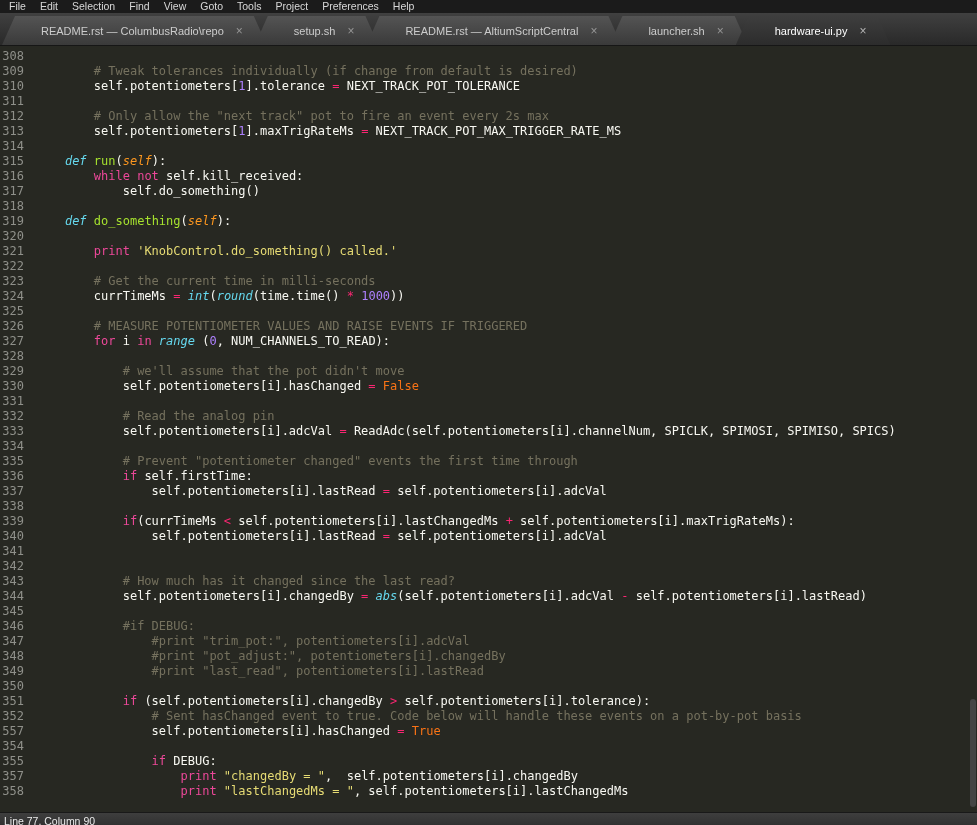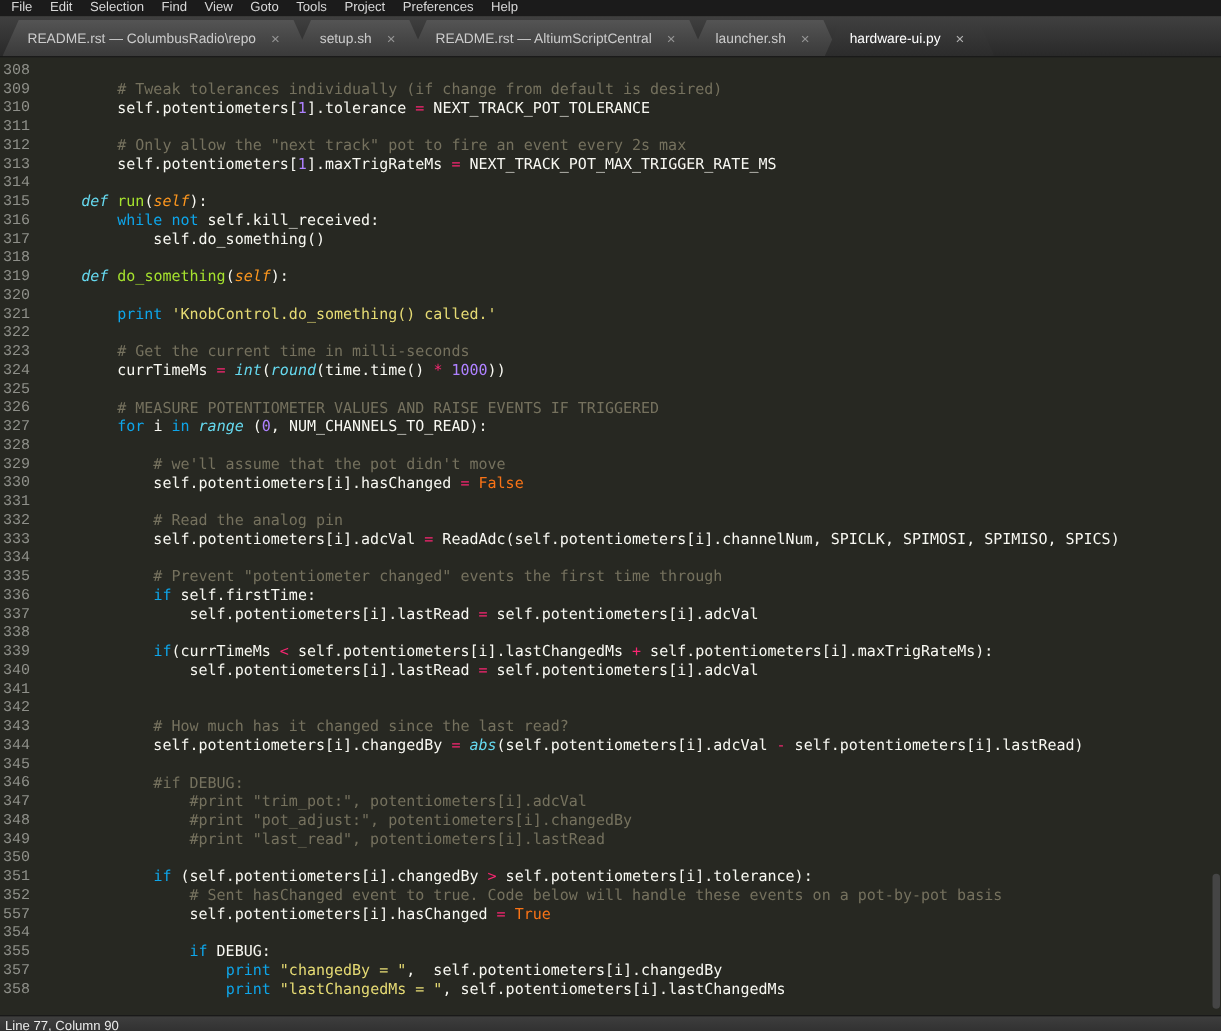--- a/index.html
+++ b/index.html
@@ -31,39 +31,39 @@
     padding:0 24px 0 20px; margin-left:-12px;
     background:linear-gradient(#545454,#3a3a3a);
     clip-path:polygon(13px 0, calc(100% - 13px) 0, 100% 100%, 0 100%);
     color:#cccccc; font-size:11px; white-space:nowrap; cursor:default;
   }
   .tab:first-child { margin-left:0; }
   .tab.active {
     background:linear-gradient(#3e3e3e,#2c2c2c);
     color:#ffffff; z-index:6;
   }
-  .tab-label { pointer-events:none; }
+  .tab-label { pointer-events:none;margin-left:19px; }
   .tab-close { margin-left:12px; color:#969696; font-size:12px; line-height:12px; }
   .tab.active .tab-close { color:#b4b4b4; }
   
   .editor {
     position:relative; height:766px; overflow:hidden;
     background:#272822;
     font-family:"DejaVu Sans Mono","Liberation Mono",monospace;
     font-size:12px; line-height:15px; padding-top:3px;
   }
   .line { display:flex; height:15px; white-space:pre; }
   .ln {
     flex:0 0 36px; width:36px; text-align:right; color:#8f908a;
-    padding-right:12px; user-select:none;font-family:Liberation Mono, monospace;
+    padding-right:12px; user-select:none;
   }
   .code { white-space:pre; }
   .seg.tx { color:#f8f8f2; }
   .seg.cm { color:#75715e; }
-  .seg.kw { color:#0ea5e9; }
+  .seg.kw { color:#ec4899; }
   .seg.op { color:#f92672; }
   .seg.df { color:#66d9ef; font-style:italic; }
   .seg.bi { color:#66d9ef; font-style:italic; }
   .seg.cn { color:#f97316; }
   .seg.fn { color:#a6e22e; }
   .seg.pm { color:#fd971f; font-style:italic; }
   .seg.st { color:#e6db74; }
   .seg.nm { color:#ae81ff; }
   
   .scrollbar { position:absolute; top:0; right:0; width:9px; height:100%; }

